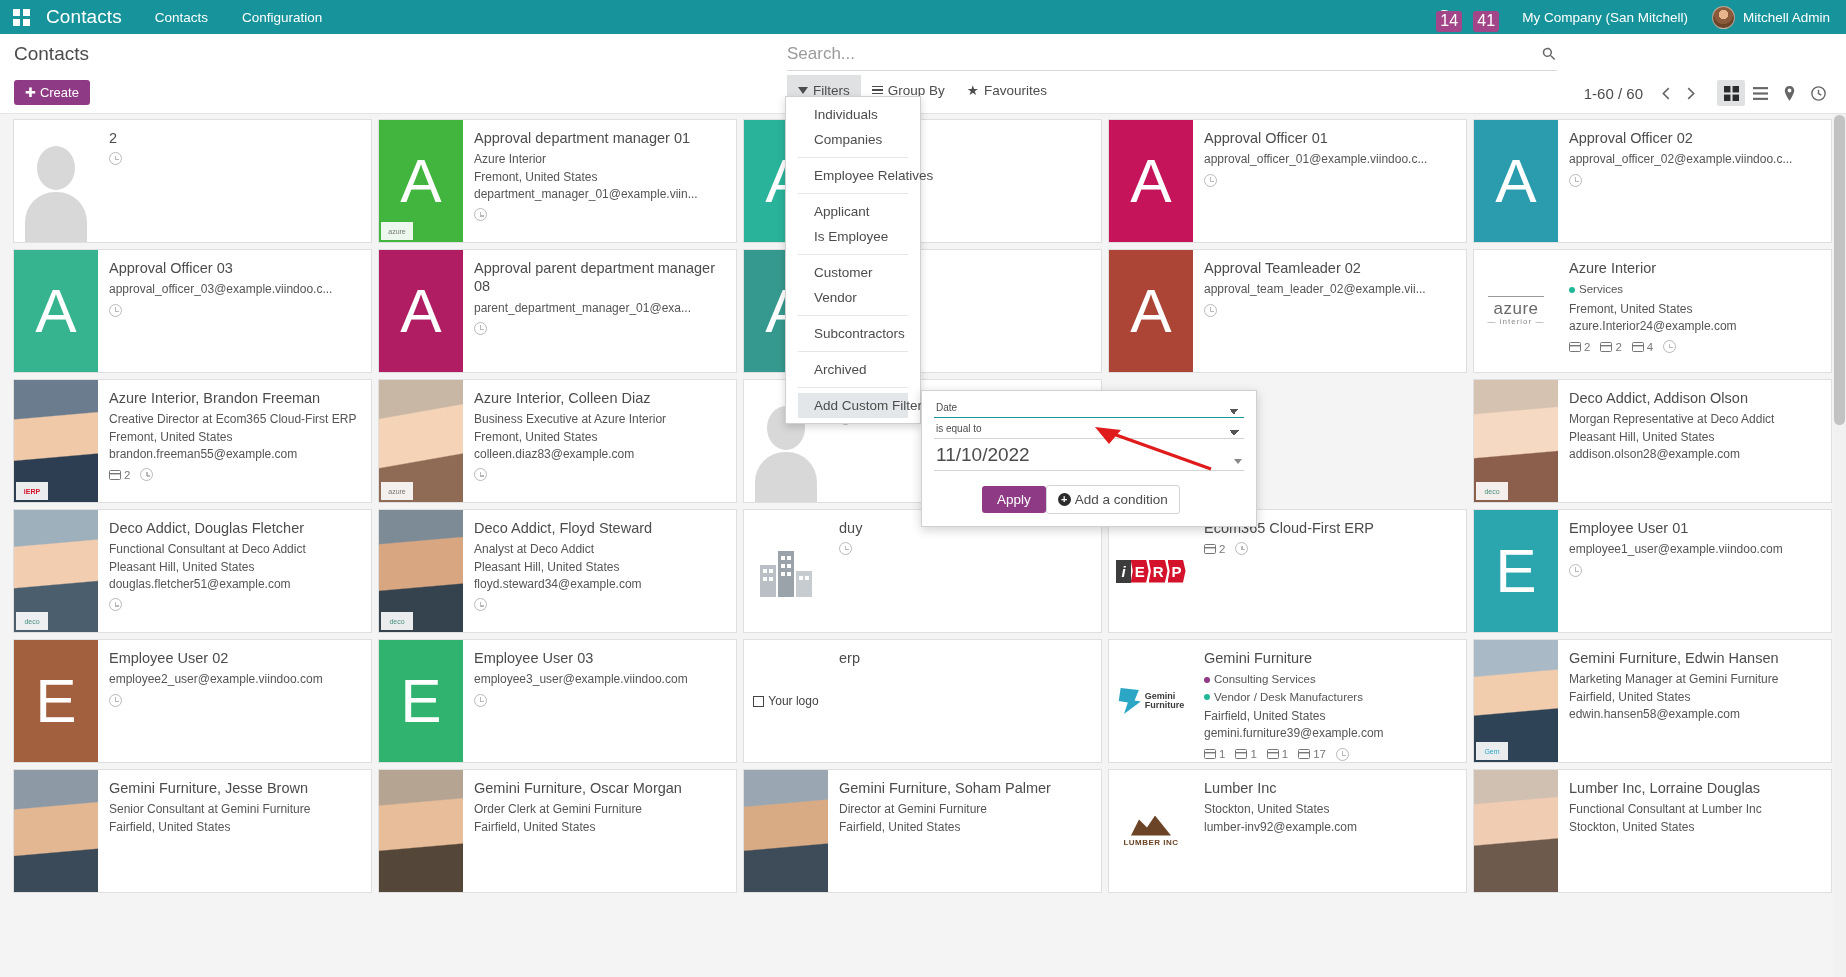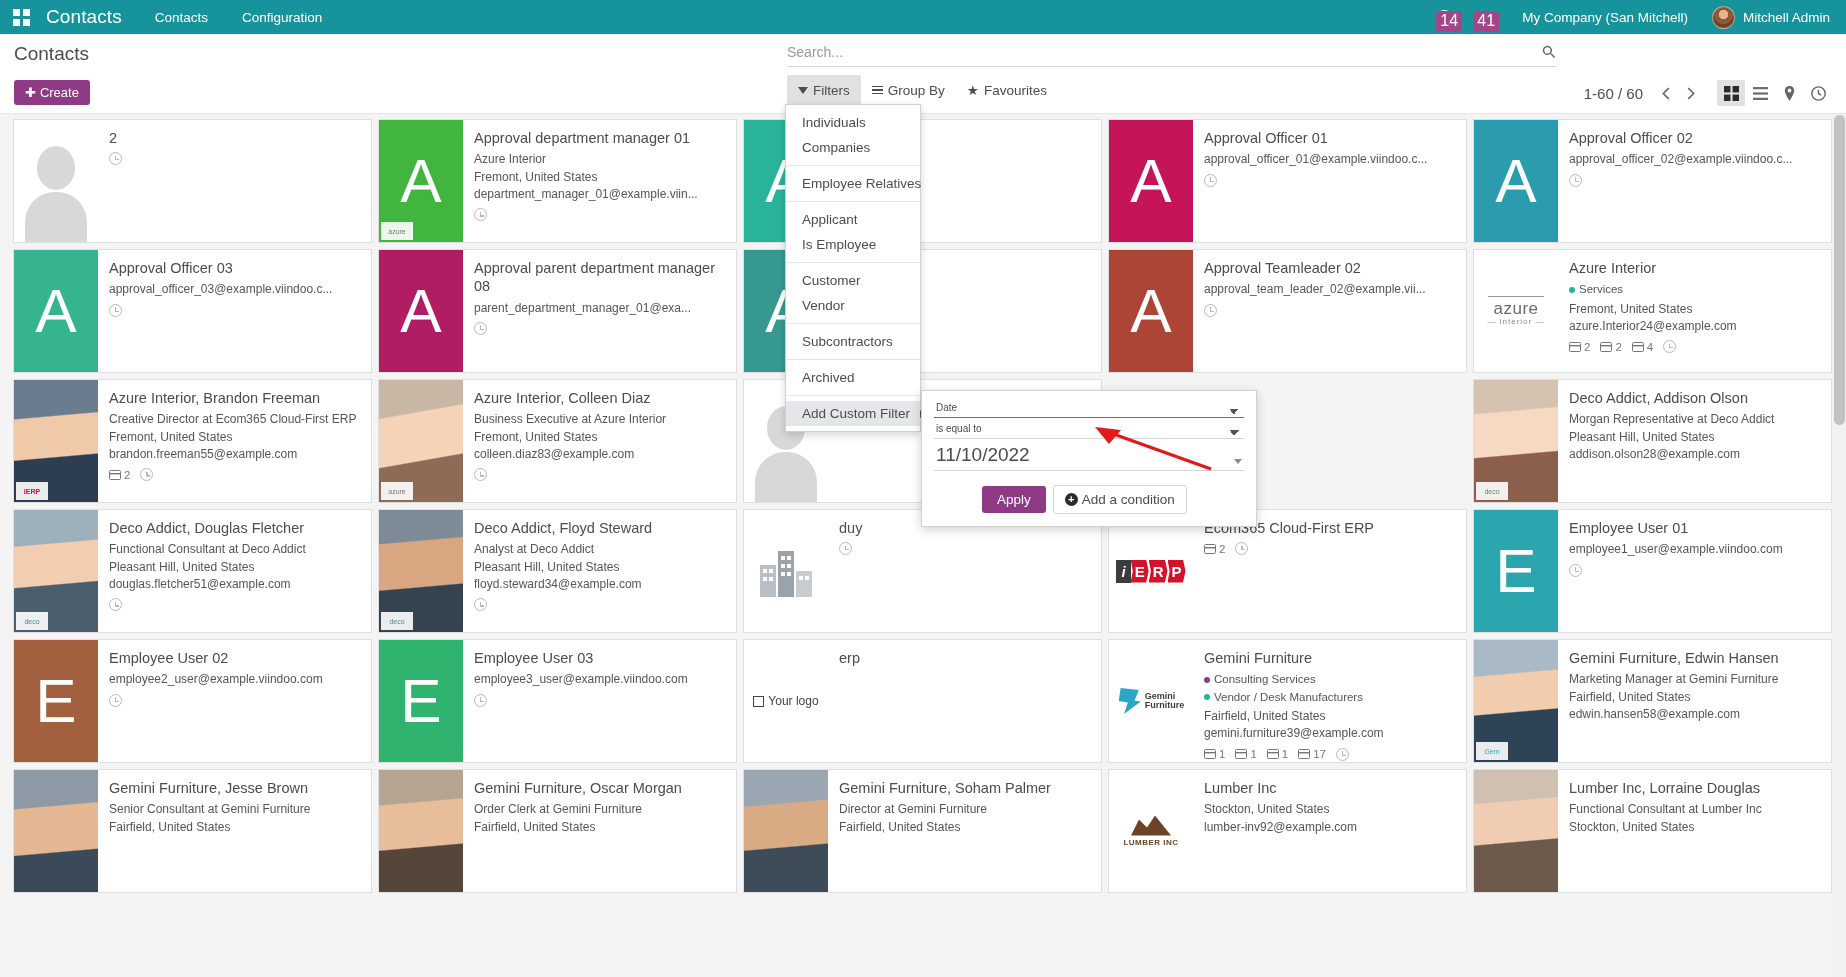--- a/index.html
+++ b/index.html
@@ -53,21 +53,21 @@
     padding: 0 14px;
   }
   .cp-row1 { display: flex; align-items: flex-start; height: 41px; }
   .page-title { font-size: 19px; color: #4c4c4c; padding-top: 9px; font-weight: 400; }
   .searchview {
     position: absolute; left: 787px; top: 10px; width: 770px;
     border-bottom: 1px solid #d8d8d8; display: flex; align-items: center;
     padding-bottom: 6px;
   }
   .searchview input {
-    border: 0; outline: 0; font-size: 14px; font-family: inherit;
+    border: 0; outline: 0; font-size: 17px; font-family: inherit;
     color: #4c4c4c; flex: 1; background: transparent;
   }
   .searchview input::placeholder { color: #9a9a9a; }
   .search-btn { cursor: pointer; display: flex; }
   .search-btn svg { fill: #666; }
 
   .cp-row2 { display: flex; align-items: center; height: 38px; position: relative; }
   .create-btn {
     background: #8f3a84; color: #fff; border: 0; border-radius: 3px;
     font-size: 13px; font-family: inherit; padding: 5px 11px; cursor: pointer;
@@ -100,23 +100,23 @@
   }
   .view-switch { display: flex; align-items: center; margin-left: 12px; gap: 1px; }
   .vs-btn {
     width: 28px; height: 26px; display: flex; align-items: center; justify-content: center;
     cursor: pointer; border-radius: 2px; color: #666;
   }
   .vs-btn.active { background: #dfe1e3; color: #2b2b2b; }
 
   
   .dropdown-menu {
-    position: absolute; left: 785px; top: 104px; width: 136px;
+    position: absolute; left: 785px; top: 96px; width: 136px;
     background: #fff; border: 1px solid #d0d0d0; box-shadow: 0 3px 8px rgba(0,0,0,.16);
-    z-index: 80; padding: 5px 0; font-size: 13.5px;
+    z-index: 80; padding: 5px 12px; font-size: 13.5px;
   }
   .dd-item {
     padding: 5px 16px; cursor: pointer; color: #4c4c4c; white-space: nowrap;
     display: flex; align-items: center; justify-content: space-between;
   }
   .dd-item.highlight { background: #e4e7ea; }
   .dd-sep { border-top: 1px solid #e6e6e6; margin: 5px 0; }
   .arrow-right {
     width: 0; height: 0; border-top: 4px solid transparent; border-bottom: 4px solid transparent;
     border-left: 5px solid #555; margin-left: 10px;
@@ -141,21 +141,21 @@
   .cf-value {
     width: 100%; border: 0; border-bottom: 1px solid #d4d4d4; background: transparent;
     font-family: inherit; font-size: 19px; color: #4c4c4c; padding: 3px 2px 4px 2px;
     outline: none;
   }
   .cf-value-caret {
     position: absolute; right: 2px; bottom: 7px;
     width: 0; height: 0; border-left: 4px solid transparent; border-right: 4px solid transparent;
     border-top: 5px solid #888;
   }
-  .cf-actions { display: flex; align-items: center; gap: 7px; margin-top: 14px; padding-left: 48px; }
+  .cf-actions { display: flex; align-items: center; margin-top: 14px; padding-left: 48px; }
   .apply-btn {
     background: #8f3a84; color: #fff; border: 0; border-radius: 3px;
     font-size: 13.5px; font-family: inherit; padding: 6px 15px; cursor: pointer;
   }
   .addcond-btn {
     background: #fff; color: #4c4c4c; border: 1px solid #d4d4d4; border-radius: 3px;
     font-size: 13.5px; font-family: inherit; padding: 6px 11px; cursor: pointer;
     display: flex; align-items: center; gap: 4px;
   }
   .plus-circle {

